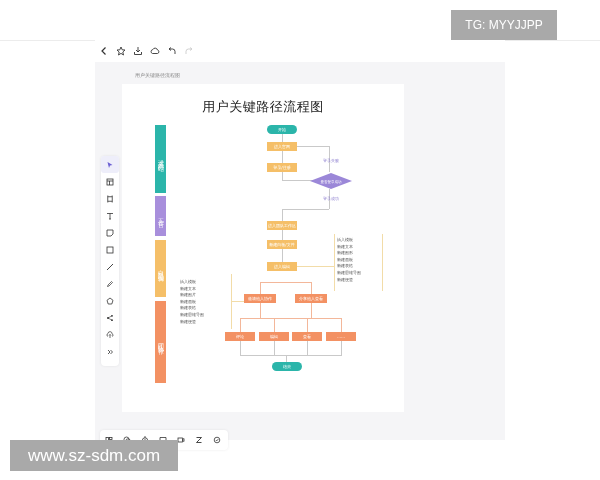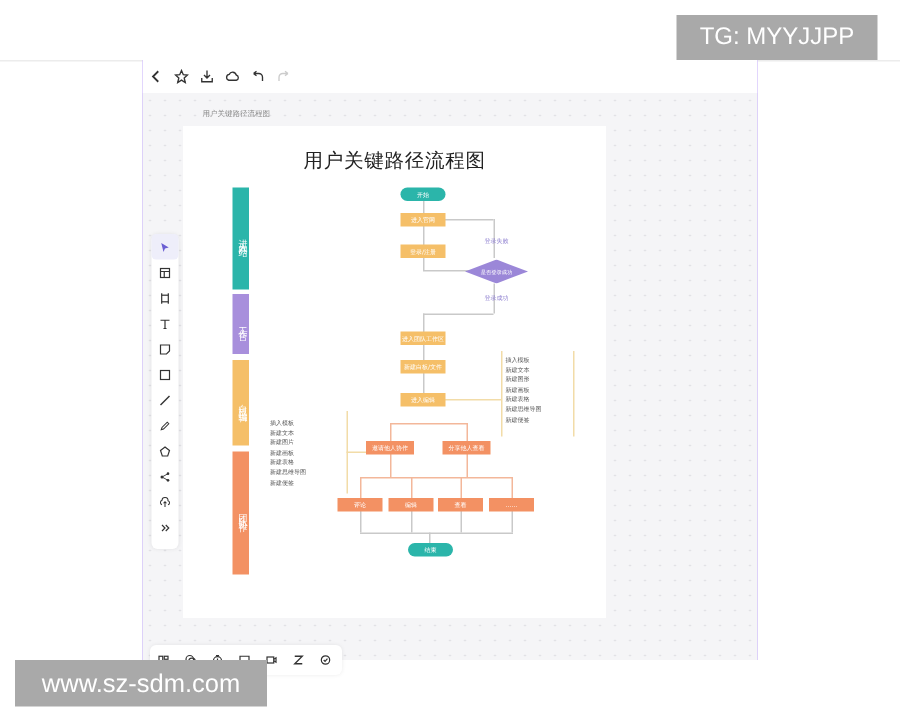--- a/index.html
+++ b/index.html
@@ -1,17 +1,17 @@
 <!DOCTYPE html>
 <html><head>
 <meta charset="utf-8">
 <style>
   html,body{margin:0;padding:0;}
   body{width:600px;height:480px;position:relative;background:#ffffff;overflow:hidden;font-family:"DejaVu Sans","Liberation Sans",sans-serif;}
-  .app{position:absolute;left:95px;top:40px;width:410px;height:400px;background:#8b5cf6;}
+  .app{position:absolute;left:95px;top:40px;width:410px;height:400px;background:#fde047;}
   .topbar{position:absolute;left:0;top:0;width:410px;height:22px;background:#fff;display:flex;align-items:center;gap:0;}
   .topbar .tb{width:17px;height:16px;display:flex;align-items:center;justify-content:center;margin-left:0px;}
   .topbar .tb svg{width:10px;height:10px;}
   .canvas{position:absolute;left:0;top:22px;width:410px;height:378px;
     background-color:#f5f5f7;
     background-image:radial-gradient(#d9d9de 0.6px, transparent 0.7px);
     background-size:10px 10px;}
   .doc-label{position:absolute;left:40px;top:10px;font-size:5px;color:#888;}
   .paper{position:absolute;left:27px;top:22px;width:282px;height:328px;background:#fff;}
   .diagram-title{position:absolute;left:0;width:282px;top:14px;text-align:center;font-size:13px;color:#222;letter-spacing:0.5px;}
@@ -25,21 +25,21 @@
   .ln{position:absolute;background:#c9c9c9;}
   .lno{position:absolute;background:#f3b79a;}
   .lny{position:absolute;background:#f2dca8;}
   .left-toolbar{position:absolute;left:6px;top:94px;width:18px;height:210px;background:#fff;border-radius:4px;box-shadow:0 0 3px rgba(0,0,0,0.08);}
   .ltool{width:18px;height:17px;display:flex;align-items:center;justify-content:center;}
   .ltool svg{width:8px;height:8px;}
   .ltool.active{background:#eeeefa;border-radius:3px;}
   .bottom-toolbar{position:absolute;left:5px;top:368px;width:128px;height:20px;background:#fff;border-radius:4px;box-shadow:0 0 3px rgba(0,0,0,0.08);display:flex;align-items:center;}
   .btool{width:18px;height:18px;display:flex;align-items:center;justify-content:center;}
   .btool svg{width:8px;height:8px;}
-  .wm-tg{position:absolute;left:451px;top:10px;width:134px;height:30px;background:#a9a9a9;color:#fff;font-size:16px;display:flex;align-items:center;justify-content:center;font-family:"Liberation Sans",sans-serif;}
+  .wm-tg{position:absolute;left:451px;top:10px;width:106px;height:30px;background:#a9a9a9;color:#fff;font-size:12px;display:flex;align-items:center;justify-content:center;font-family:"Liberation Sans",sans-serif;}
   .wm-url{position:absolute;left:10px;top:440px;width:168px;height:31px;background:#a9a9a9;color:#fff;font-size:17px;display:flex;align-items:center;justify-content:center;font-family:"Liberation Sans",sans-serif;}
   .topline{position:absolute;left:0;top:40px;width:600px;height:1px;background:#ececec;}
 </style>
 </head>
 <body>
 
 <div class="topline"></div>
 
 <div class="app">
   <div class="topbar">

